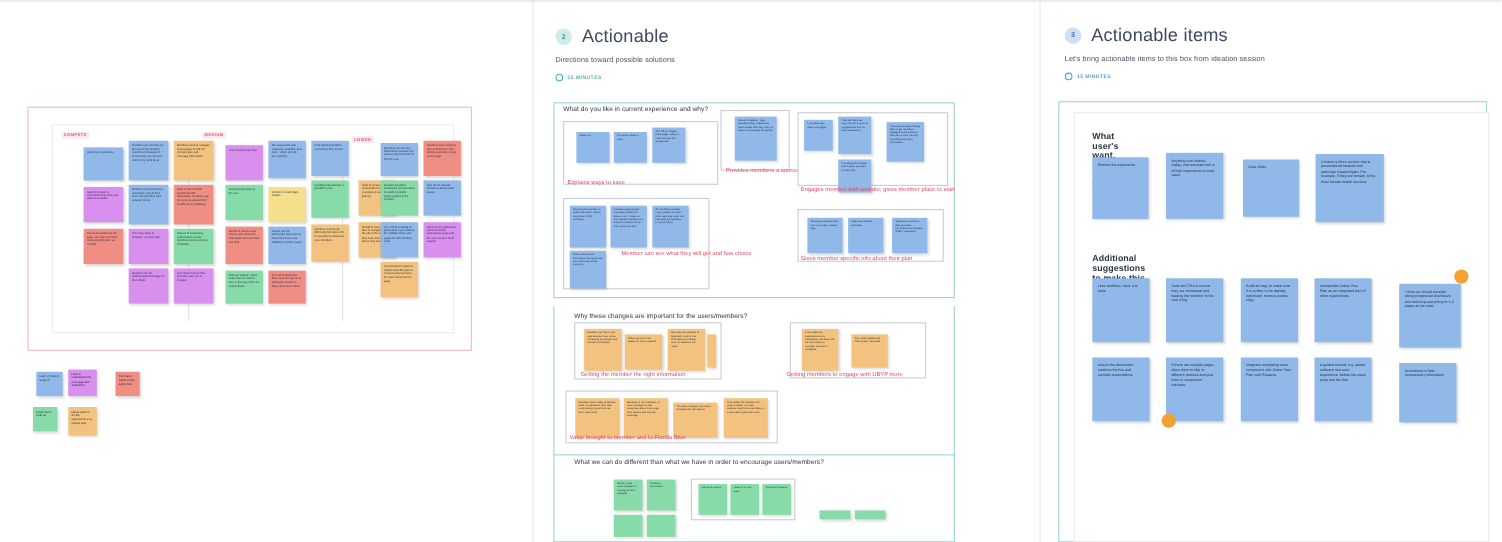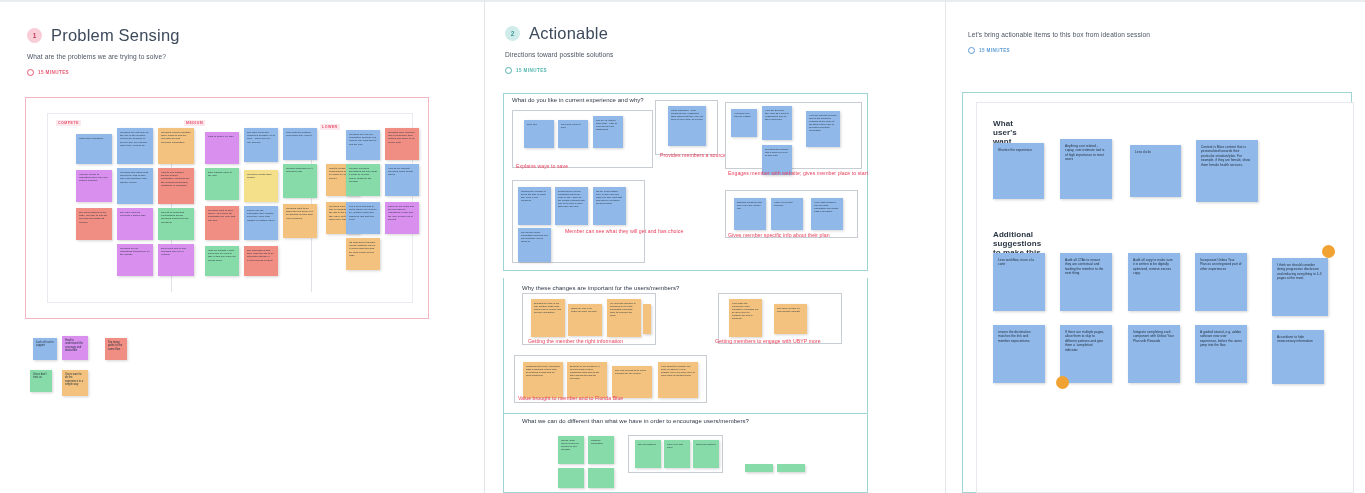--- a/index.html
+++ b/index.html
@@ -65,33 +65,20 @@
 </head>
 <body>
 
 <div class="board">
 
   <div class="top-rule"></div>
 
   <div class="panel-divider" style="left:484px;"></div>
   <div class="panel-divider" style="left:945px;"></div>
 
-  <div class="hdr" style="left:27px; top:26px;">
-    <div class="hdr-row">
-      <div class="num-badge" style="background:#f8cdd8; color:#c2425b;">
-          <span>1</span>
-        </div>
-      <div class="sec-title">Problem Sensing</div>
-    </div>
-    <div class="sec-sub">What are the problems we are trying to solve?</div>
-    <div class="timer">
-      <div class="clock" style="border:0.7px solid #e8566f;"></div>
-      <div class="timer-txt" style="color:#e8566f;">15 MINUTES</div>
-    </div>
-  </div>
 
   <div class="p1-outer">
     <div class="p1-inner">
       <div class="p1-col-sep" style="left:123px;"></div>
       <div class="p1-col-sep" style="left:263px;"></div>
       <div class="col-label" style="left:8px; top:6px;">COMPETE</div>
       <div class="col-label" style="left:136px; top:6px;">MEDIUM</div>
       <div class="col-label" style="left:272px; top:10px;">LOWER</div>
       <div id="p1-notes">
           <div class="note" style="left: 28px; top: 20px; width: 36px; height: 30px; background: rgb(144, 184, 232); font-size: 2.4px; position: absolute;"><span>Users have questions</span></div>
@@ -217,20 +204,26 @@
   <div id="p2-loose" style="position: absolute; left: 0px; top: 0px;">
       <div class="note" style="left: 558px; top: 436px; width: 26px; height: 28px; background: rgb(135, 219, 169); font-size: 2.3px; position: absolute;"><span>Identify what users needed on coming up and navigate</span></div>
       <div class="note" style="left: 588px; top: 436px; width: 26px; height: 28px; background: rgb(135, 219, 169); font-size: 2.3px; position: absolute;"><span>Combine information</span></div>
       <div class="note" style="left: 558px; top: 468px; width: 26px; height: 20px; background: rgb(135, 219, 169); font-size: 2.3px; position: absolute;"><span></span></div>
       <div class="note" style="left: 588px; top: 468px; width: 26px; height: 20px; background: rgb(135, 219, 169); font-size: 2.3px; position: absolute;"><span></span></div>
       <div class="note" style="left: 745px; top: 464px; width: 28px; height: 8px; background: rgb(135, 219, 169); font-size: 2.3px; position: absolute;"><span></span></div>
       <div class="note" style="left: 777px; top: 464px; width: 28px; height: 8px; background: rgb(135, 219, 169); font-size: 2.3px; position: absolute;"><span></span></div>
     </div>
 
   <div class="hdr" style="left:968px; top:23px;">
+    <div class="hdr-row">
+      <div class="num-badge" style="background:#cfe0f3; color:#3d77b5;">
+          <span>3</span>
+        </div>
+      <div class="sec-title">Actionable items</div>
+    </div>
     <div class="sec-sub">Let's bring actionable items to this box from ideation session</div>
     <div class="timer">
       <div class="clock" style="border:0.7px solid #5b9bd5;"></div>
       <div class="timer-txt" style="color:#5b9bd5;">15 MINUTES</div>
     </div>
   </div>
 
   <div class="p3-outer"></div>
   <div class="p3-inner"></div>
   <div id="p3-content" style="position: absolute; left: 0px; top: 0px;">

